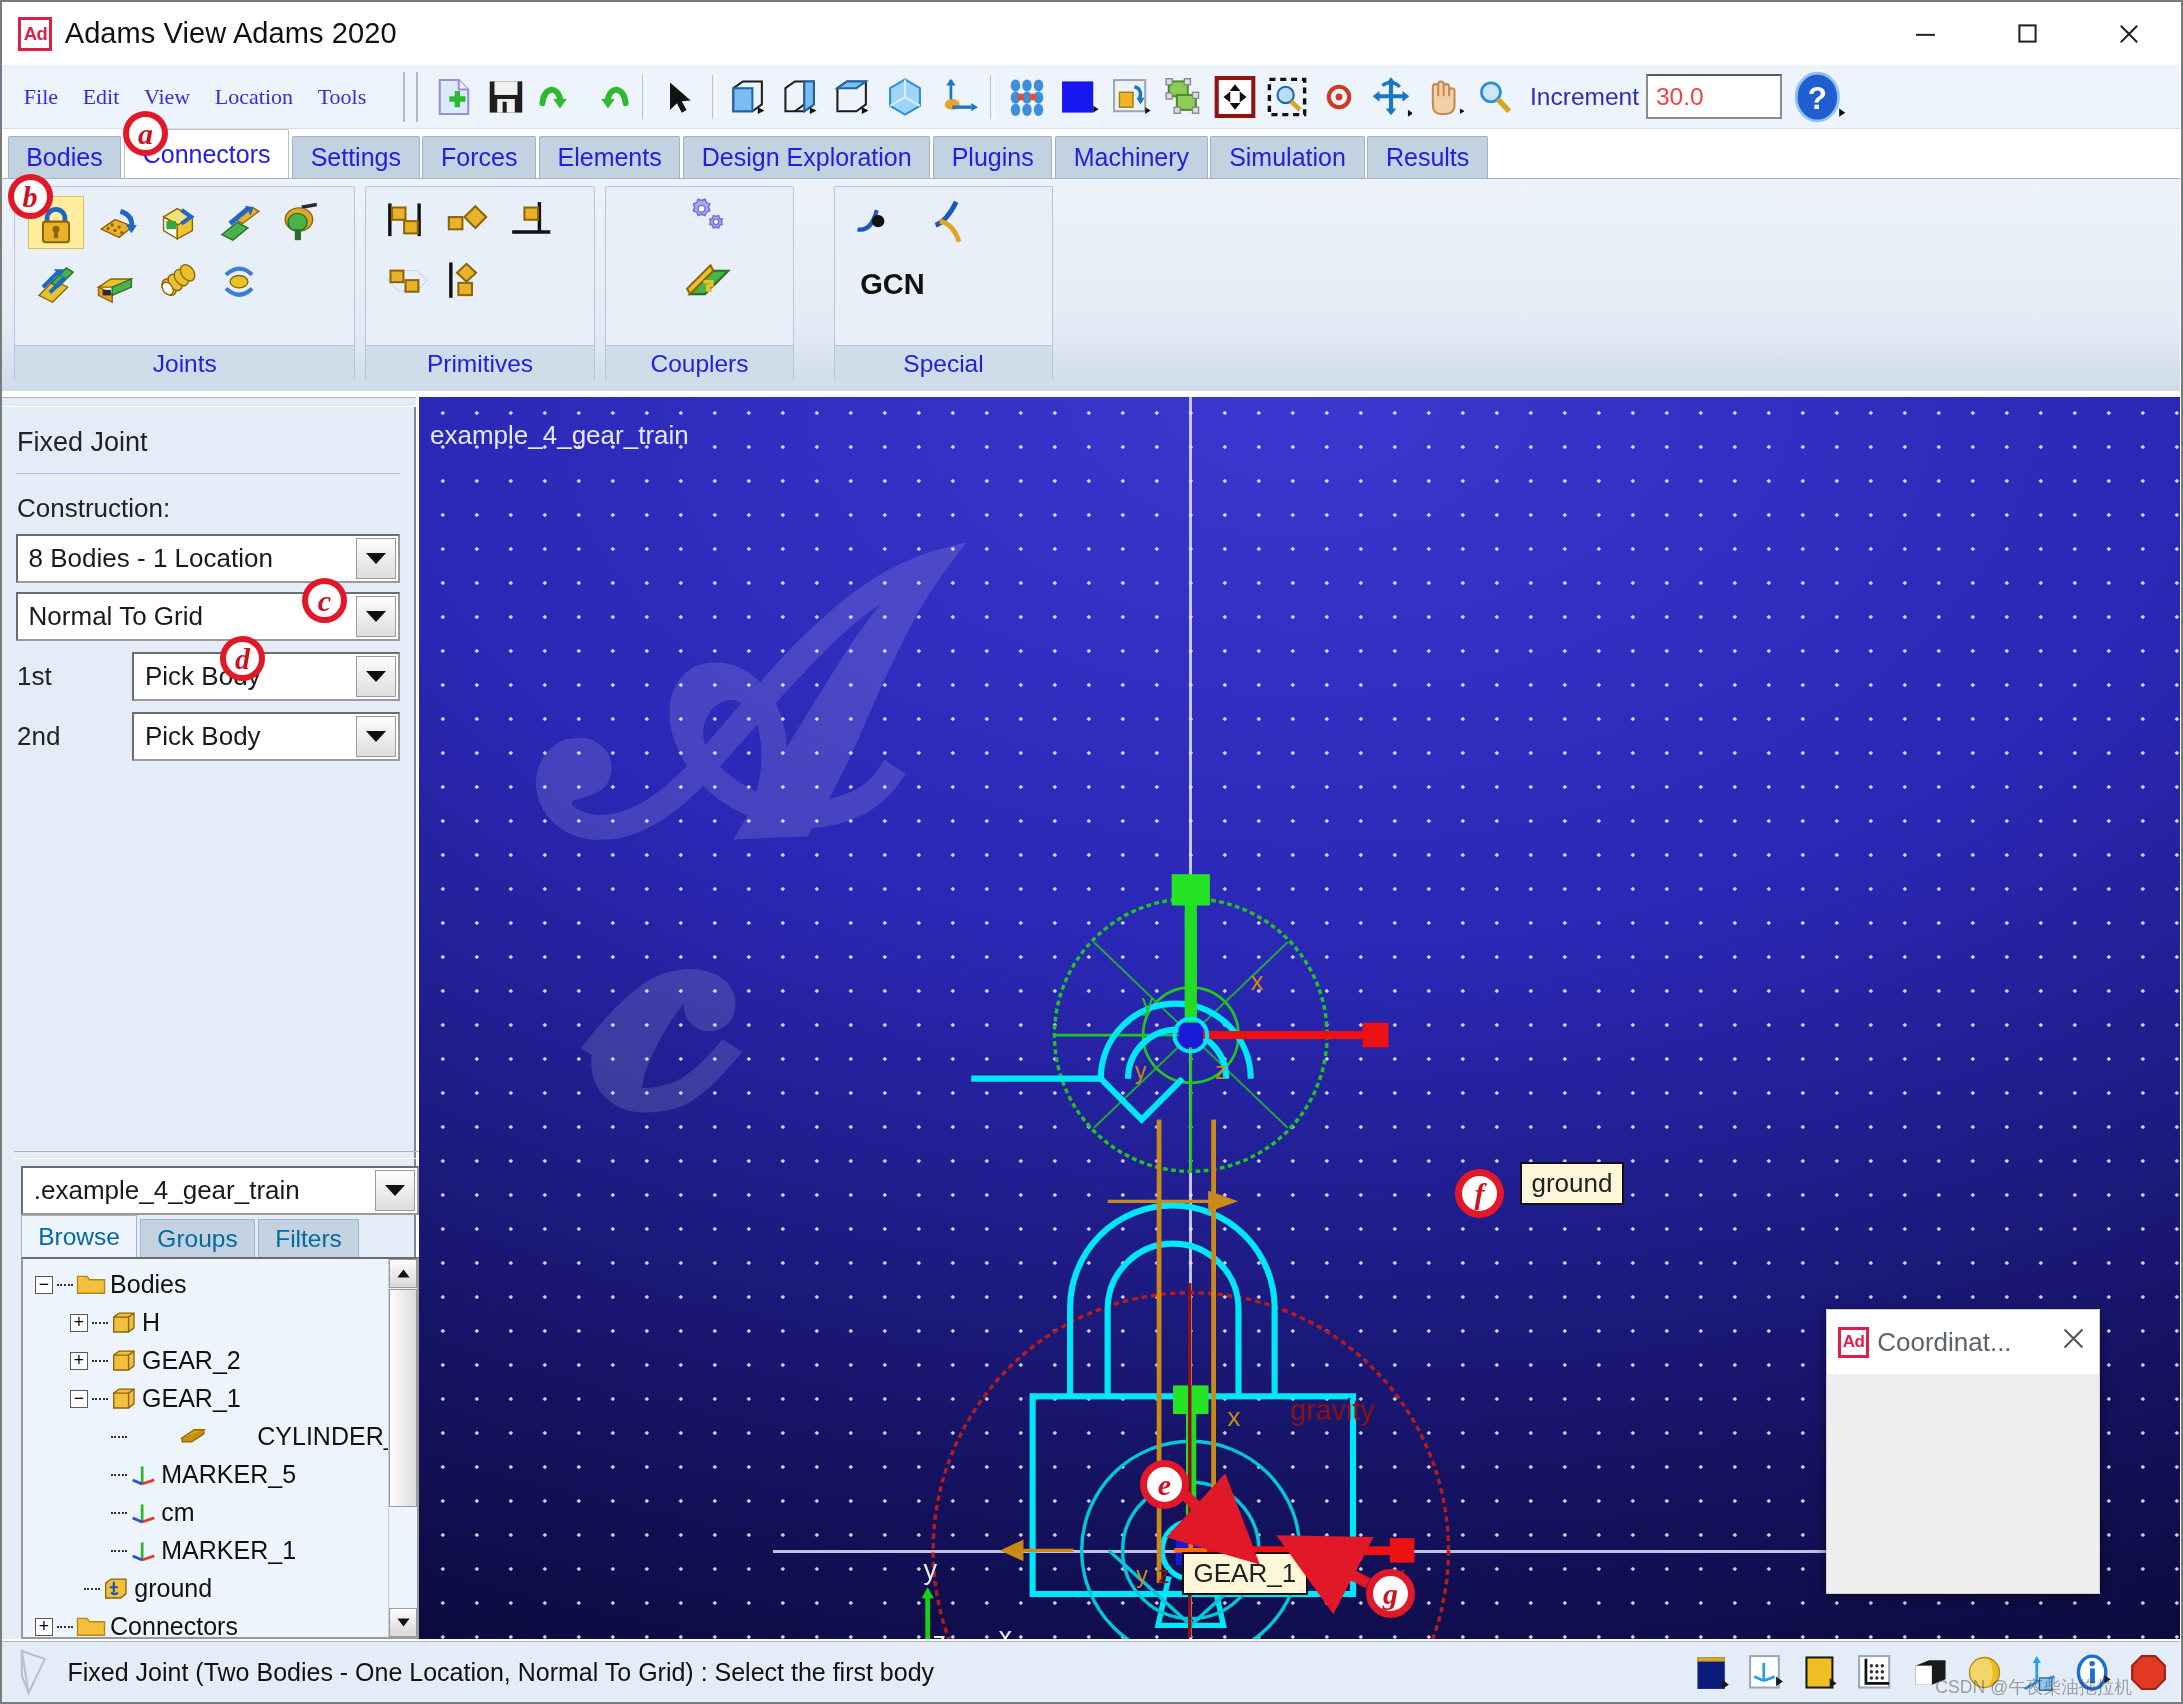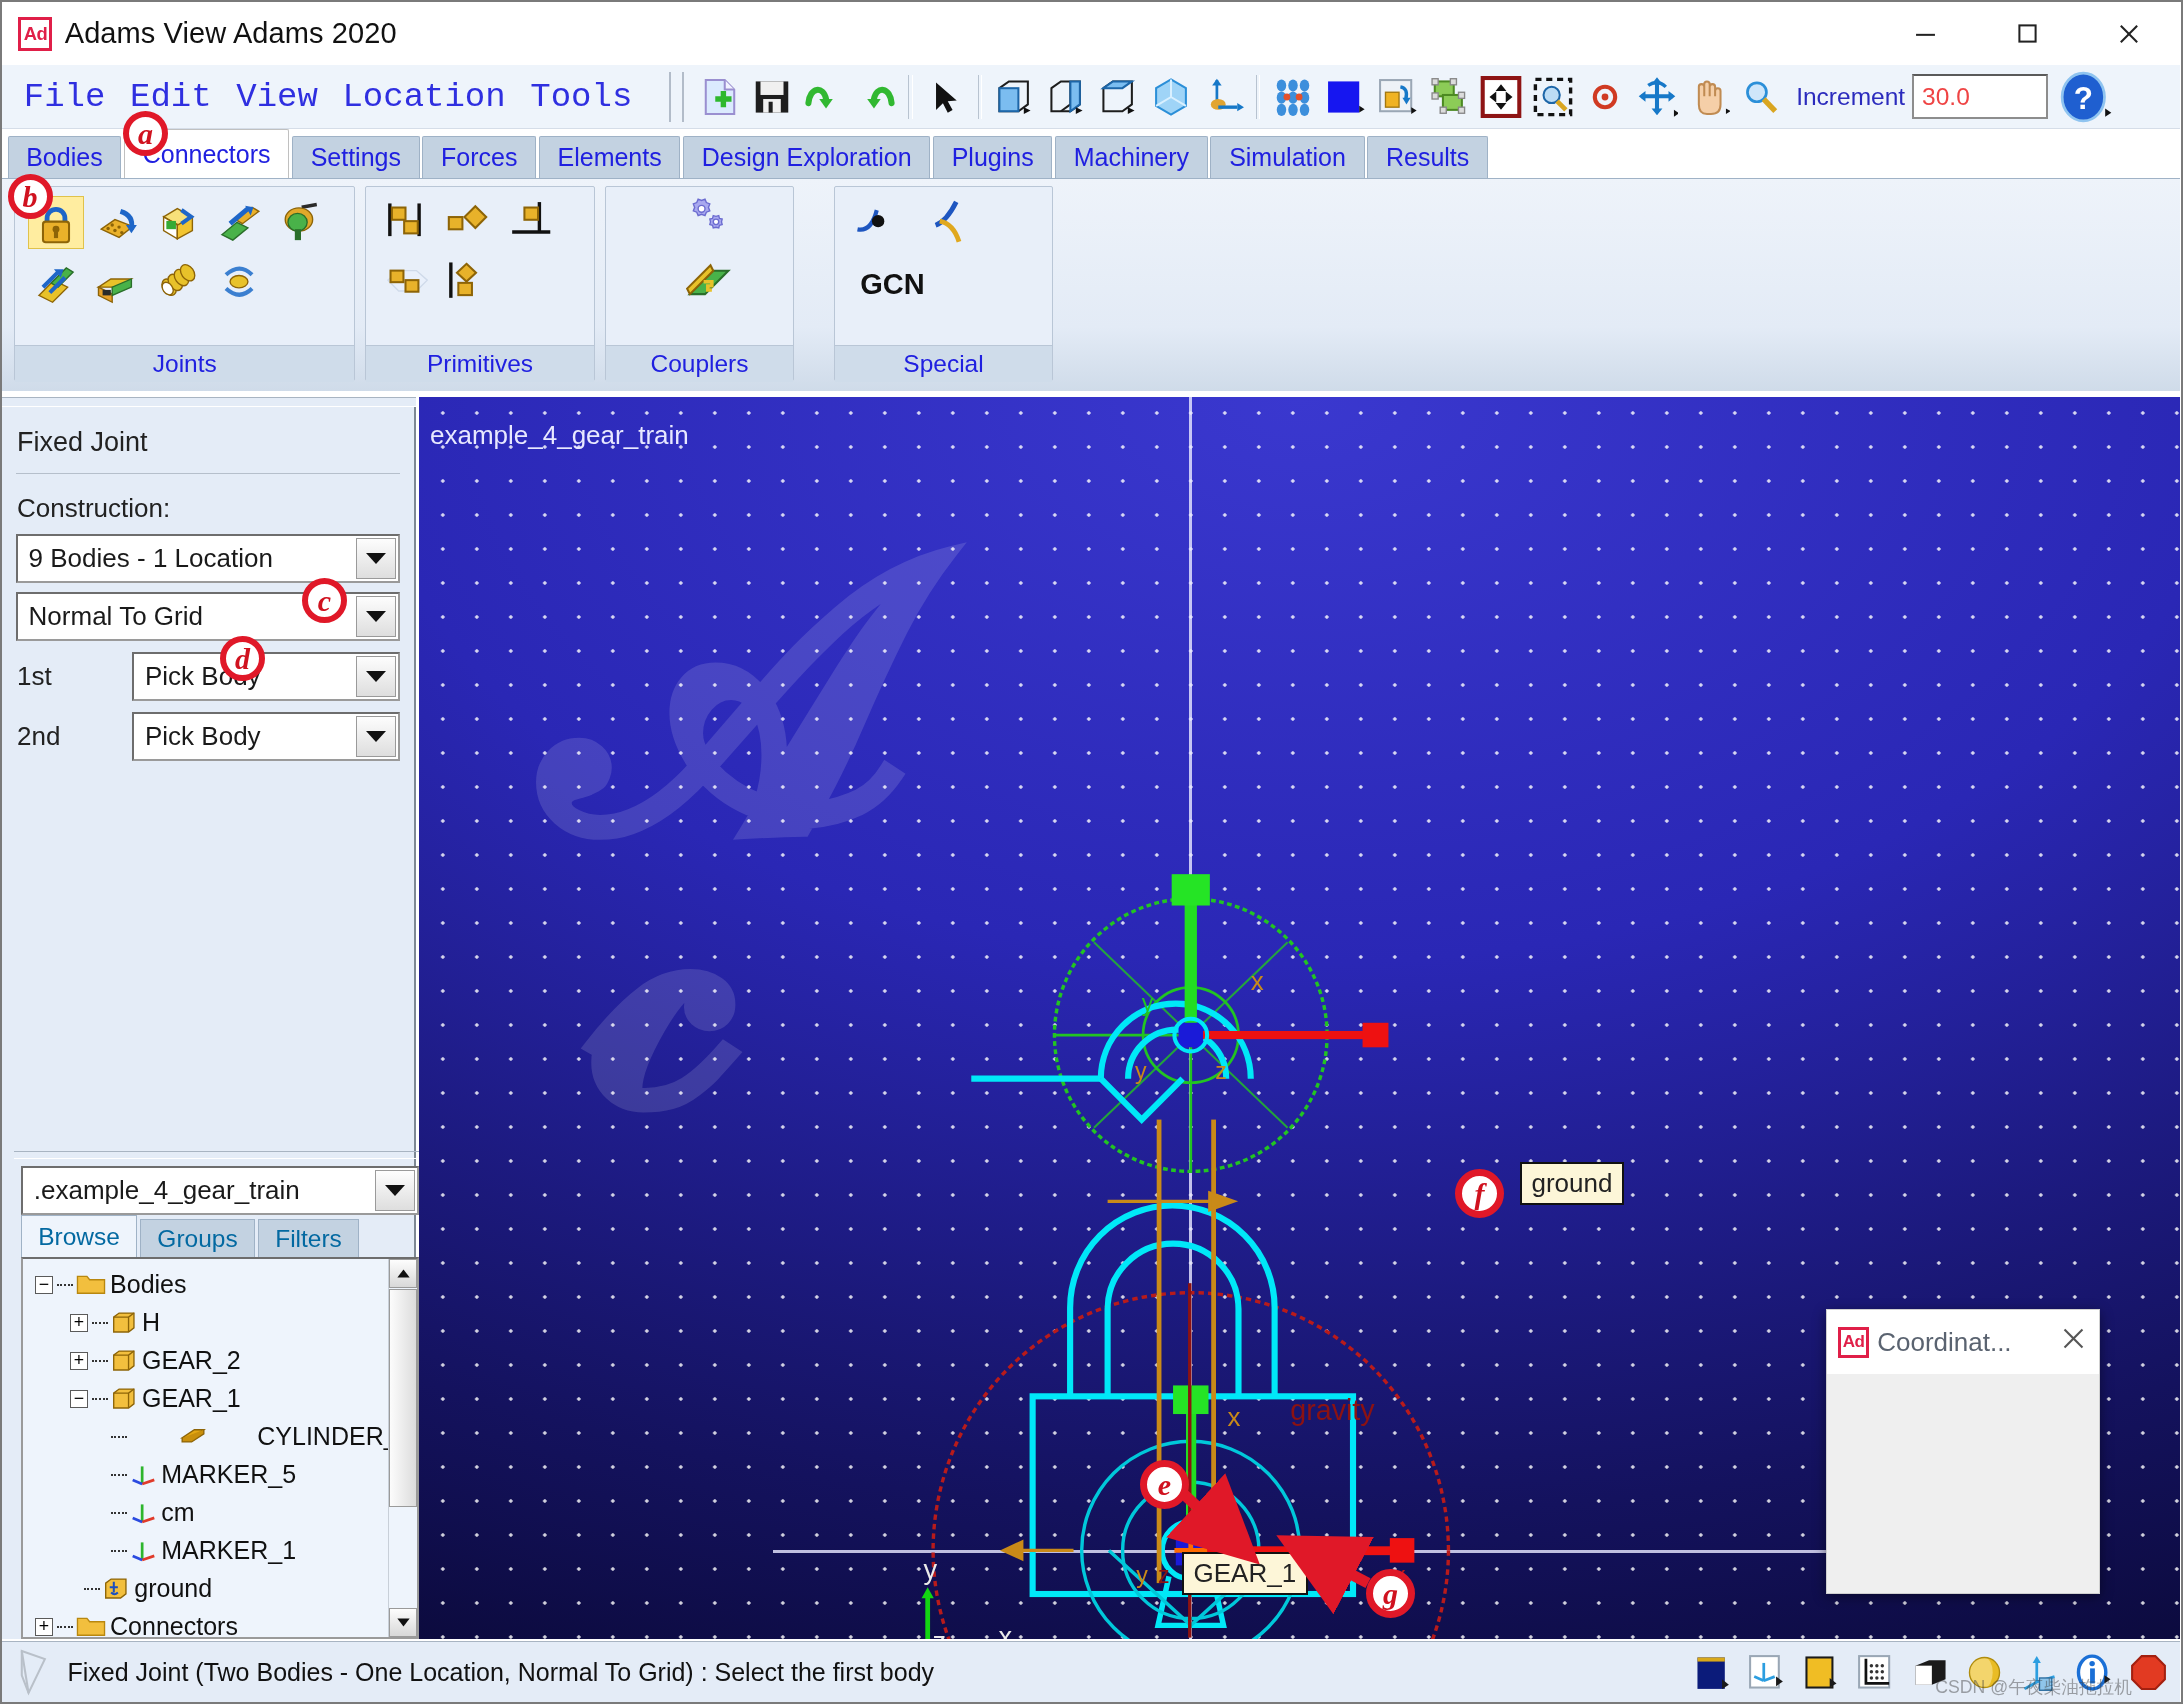--- a/index.html
+++ b/index.html
@@ -44,22 +44,22 @@
 
   
   .menubar {
     position: absolute; left: 0; top: 63px;
     width: 2178px; height: 64px;
     background: #eef4fb;
     display: flex; align-items: center;
     border-bottom: 0.7px solid #d5dde8;
   }
   .menu-item {
-    font-size: 34px; color: #2f2fe0; padding: 0 12.3px;
-    font-family: Liberation Mono, monospace;
+    font-size: 22px; color: #2f2fe0; padding: 0 12.3px;
+    font-family: Liberation Serif, serif;
   }
   .menu-item:first-child { margin-left: 9.5px; }
   .tb-sep {
     width: 4.1px; height: 44px; margin: 0 6.8px;
     border-left: 1.4px solid #b8c3d0; border-right: 1.4px solid #ffffff;
   }
   .tb-gripper {
     width: 15px; height: 50px; margin: 0 9.5px 0 24.5px;
     border-left: 2px solid #b2bcc9;
     border-right: 2px solid #b2bcc9;
@@ -730,21 +730,21 @@
   </div>
 
   <div class="leftpanel">
     <div class="splitbar"></div>
 
     <div class="lp-title">Fixed Joint</div>
     <div class="lp-rule"></div>
     <div class="lp-label">Construction:</div>
 
     <div class="combo" style="margin:9.5px 13.6px 0 13.6px;">
-      <span class="cval">9 Bodies - 1 Location</span>
+      <span class="cval">8 Bodies - 1 Location</span>
       <span class="carrow">
           <i class="tri-down"></i>
         </span>
     </div>
 
     <div class="combo" style="margin:9.5px 13.6px 0 13.6px;">
       <span class="cval">Normal To Grid</span>
       <span class="carrow">
           <i class="tri-down"></i>
         </span>

